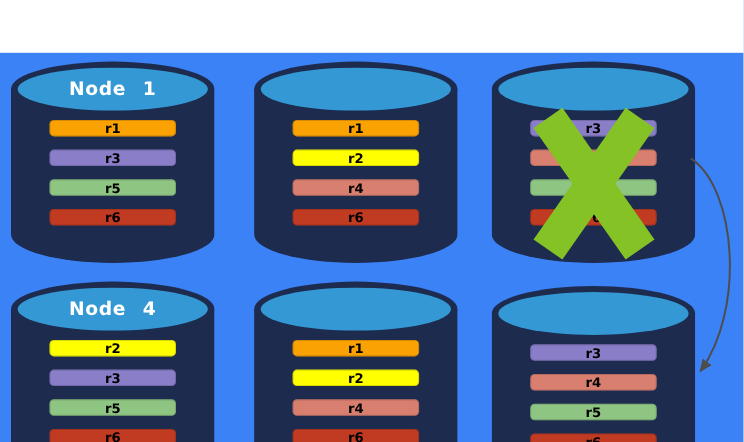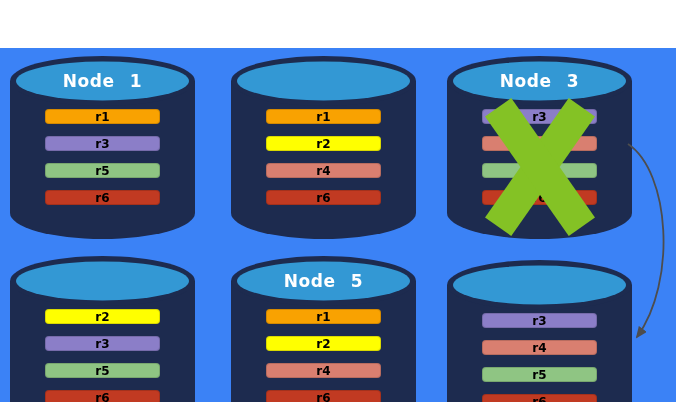--- a/index.html
+++ b/index.html
@@ -129,21 +129,20 @@
         </div>
     </div>
   </div>
 
   <div class="node" style="left:447px;top:6px">
     <svg class="cyl" viewBox="0 0 185 190">
       <path d="M0 27 L0 159 A92.5 26 0 0 0 185 159 L185 27 Z" fill="#1D2B4F"></path>
       <ellipse cx="92.5" cy="27" rx="92.5" ry="25" fill="#1D2B4F"></ellipse>
       <ellipse cx="92.5" cy="27" rx="86.5" ry="19.5" fill="#3398D4"></ellipse>
     </svg>
-    <div class="node-title">Node 3</div>
     <div class="bars">
       <div class="bar" style="background-color: rgb(139, 126, 200);">
           <span>r3</span>
         </div>
       <div class="bar" style="background-color: rgb(217, 127, 112);">
           <span>r4</span>
         </div>
       <div class="bar" style="background-color: rgb(143, 197, 131);">
           <span>r5</span>
         </div>
@@ -158,20 +157,21 @@
       </g>
     </svg>
   </div>
 
   <div class="node" style="left:10px;top:206px">
     <svg class="cyl" viewBox="0 0 185 190">
       <path d="M0 27 L0 159 A92.5 26 0 0 0 185 159 L185 27 Z" fill="#1D2B4F"></path>
       <ellipse cx="92.5" cy="27" rx="92.5" ry="25" fill="#1D2B4F"></ellipse>
       <ellipse cx="92.5" cy="27" rx="86.5" ry="19.5" fill="#3398D4"></ellipse>
     </svg>
+    <div class="node-title">Node 4</div>
     <div class="bars">
       <div class="bar" style="background-color: rgb(255, 255, 0);">
           <span>r2</span>
         </div>
       <div class="bar" style="background-color: rgb(139, 126, 200);">
           <span>r3</span>
         </div>
       <div class="bar" style="background-color: rgb(143, 197, 131);">
           <span>r5</span>
         </div>
@@ -180,21 +180,20 @@
         </div>
     </div>
   </div>
 
   <div class="node" style="left:231px;top:206px">
     <svg class="cyl" viewBox="0 0 185 190">
       <path d="M0 27 L0 159 A92.5 26 0 0 0 185 159 L185 27 Z" fill="#1D2B4F"></path>
       <ellipse cx="92.5" cy="27" rx="92.5" ry="25" fill="#1D2B4F"></ellipse>
       <ellipse cx="92.5" cy="27" rx="86.5" ry="19.5" fill="#3398D4"></ellipse>
     </svg>
-    <div class="node-title">Node 5</div>
     <div class="bars">
       <div class="bar" style="background-color: rgb(249, 162, 1);">
           <span>r1</span>
         </div>
       <div class="bar" style="background-color: rgb(255, 255, 0);">
           <span>r2</span>
         </div>
       <div class="bar" style="background-color: rgb(217, 127, 112);">
           <span>r4</span>
         </div>

